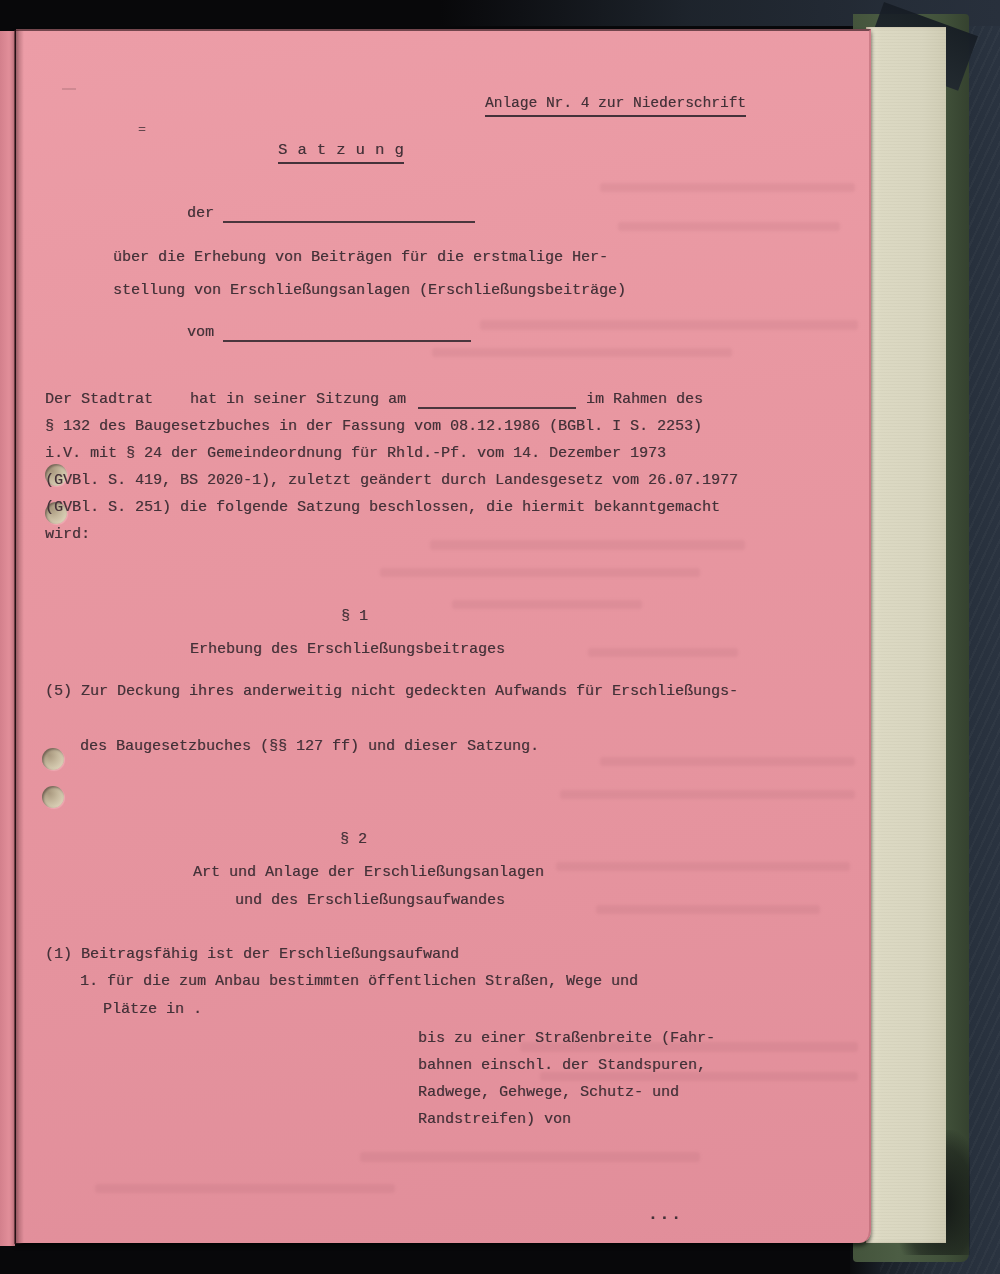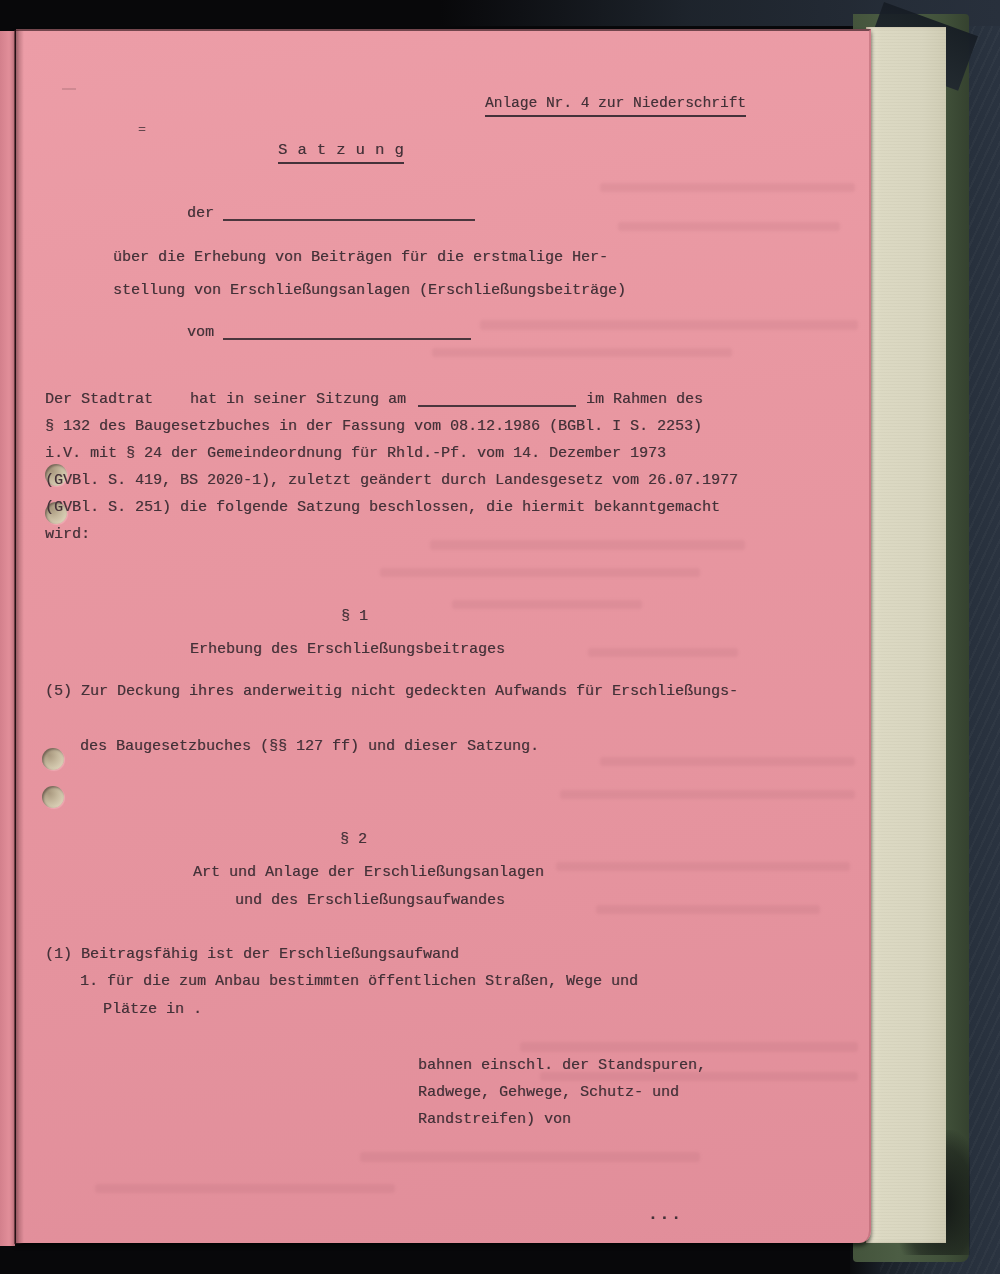--- a/index.html
+++ b/index.html
@@ -75,21 +75,21 @@
     z-index: 2;
   }
 
   .text-layer { position: absolute; inset: 0; z-index: 6; }
   .tline {
     position: absolute;
     font-size: 15px; line-height: 19px; color: #433138;
     white-space: pre;
     text-shadow: 0.4px 0.4px 0 rgba(62,42,48,.45);
   }
-  .tflex { display: flex; align-items: center; }
+  .tflex { display: flex; align-items: flex-end; }
   .bold { font-weight: normal; }
   .underlined { border-bottom: 2px solid #44323a; padding-bottom: 2px; }
   .blank {
     display: inline-block; height: 14px;
     border-bottom: 2px solid #4a363d;
   }
   .sp { display: inline-block; }
   .header-line { font-size: 14.5px; }
   .title-line { font-size: 15.5px; letter-spacing: .4px; }
   .ellipsis-line { font-weight: bold; letter-spacing: 2px; font-size: 16px; }
@@ -190,18 +190,19 @@
   <div class="tline" style="left:190px;top:640px">Erhebung des Erschließungsbeitrages</div>
   <div class="tline" style="left:45px;top:682px">(5) Zur Deckung ihres anderweitig nicht gedeckten Aufwands für Erschließungs-</div>
   <div class="tline" style="left:80px;top:737px">des Baugesetzbuches (§§ 127 ff) und dieser Satzung.</div>
 
   <div class="tline" style="left:340px;top:830px">§ 2</div>
   <div class="tline" style="left:193px;top:863px">Art und Anlage der Erschließungsanlagen</div>
   <div class="tline" style="left:235px;top:891px">und des Erschließungsaufwandes</div>
   <div class="tline" style="left:45px;top:945px">(1) Beitragsfähig ist der Erschließungsaufwand</div>
   <div class="tline" style="left:80px;top:972px">1. für die zum Anbau bestimmten öffentlichen Straßen, Wege und</div>
   <div class="tline" style="left:103px;top:1000px">Plätze in .</div>
+  <div class="tline" style="left:418px;top:1029px">bis zu einer Straßenbreite (Fahr-</div>
   <div class="tline" style="left:418px;top:1056px">bahnen einschl. der Standspuren,</div>
   <div class="tline" style="left:418px;top:1083px">Radwege, Gehwege, Schutz- und</div>
   <div class="tline" style="left:418px;top:1110px">Randstreifen) von</div>
 
   <div class="tline ellipsis-line" style="left:648px;top:1206px">...</div>
 </div>
 
 </body></html>

